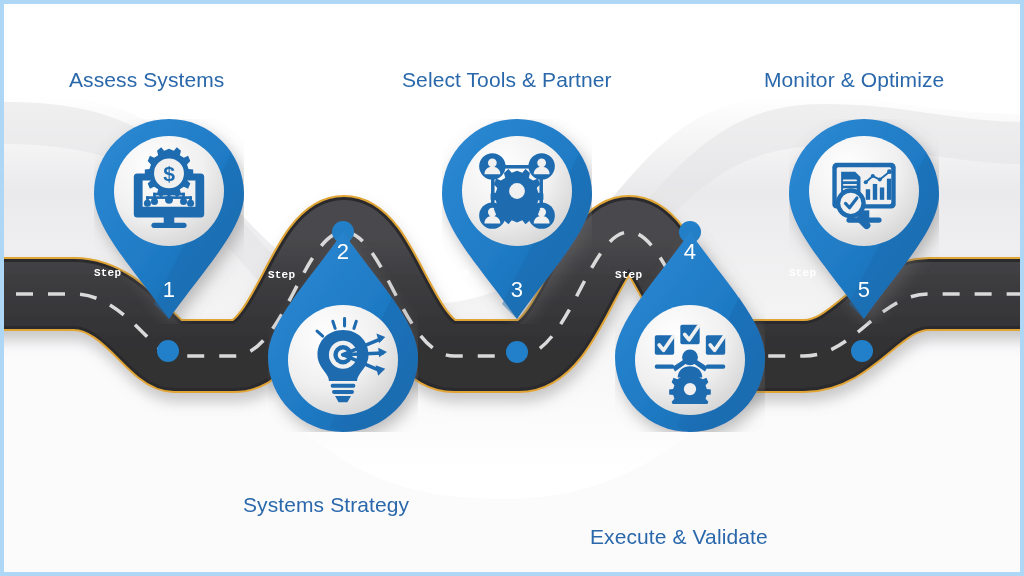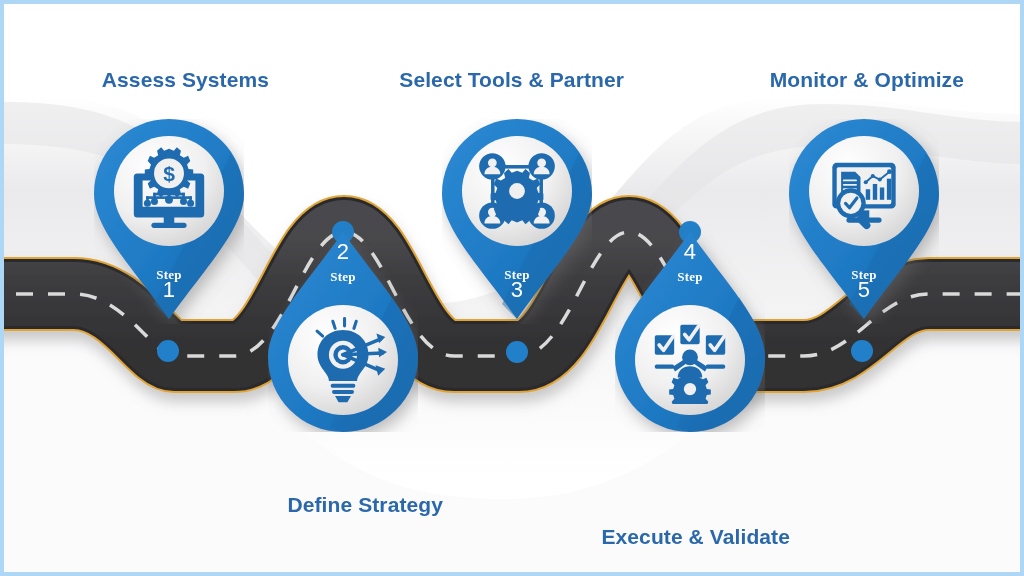--- a/index.html
+++ b/index.html
@@ -52,24 +52,23 @@
     left: 31px;
     width: 88px;
     height: 88px;
   }
   .pin.up .pin-icon { top: 28px; }
   .pin.down .pin-icon { top: 89px; }
   .pin-steplabel {
     position: absolute;
     left: 0;
     width: 150px;
-    text-align: center;
     color: #ffffff;
-    font-family: Liberation Serif, serif;
-    font-size: 13px;
+    font-family: Liberation Mono, monospace;
+    font-size: 11px;
     font-weight: bold;
     letter-spacing: 0.2px;
   }
   .pin-stepnum {
     position: absolute;
     left: 0;
     width: 150px;
     text-align: center;
     color: #ffffff;
     font-family: "Liberation Sans", sans-serif;
@@ -79,25 +78,25 @@
   }
   
   .pin.up .pin-steplabel { top: 148px; }
   .pin.up .pin-stepnum  { top: 158px; }
   
   .pin.down .pin-stepnum  { top: 12px; }
   .pin.down .pin-steplabel { top: 42px; }
 
   .step-title {
     position: absolute;
-    text-align: right;
+    text-align: left;
     color: #2a68ab;
     font-family: "Liberation Sans", sans-serif;
     font-size: 21px;
-    font-weight: bold;
+    font-weight: normal;
     white-space: nowrap;
     letter-spacing: 0.1px;
   }
   #logo {
     position: absolute;
     right: 22px;
     bottom: 14px;
     font-family: "Liberation Sans", sans-serif;
     font-size: 37px;
     font-weight: bold;
@@ -281,21 +280,21 @@
         <path d="M50,44 L95,42" stroke-width="4" fill="none" stroke-linecap="round"></path>
         <path d="M50,44 L92,62" stroke-width="4" fill="none" stroke-linecap="round"></path>
         <path d="M88,20 l10,4 -7,7 z" stroke="none"></path>
         <path d="M90,36 l10,5 -9,6 z" stroke="none"></path>
         <path d="M87,56 l11,4 -8,8 z" stroke="none"></path>
       </g>
     </svg>
     <div class="pin-stepnum">2</div>
     <div class="pin-steplabel">Step</div>
   </div>
-  <div class="step-title" style="left:239px; top:489px; width:200px;">Define Strategy</div>
+  <div class="step-title" style="left:239px; top:489px; width:200px;">Systems Strategy</div>
 
   <div class="pin up" style="left:438px; top:115px;">
     <svg class="pin-svg" viewBox="0 0 150 205">
       <g filter="url(#pinShadow)">
         <path d="M75,0 C33.6,0 0,33.6 0,75 C0,110 40,150 75,200 C110,150 150,110 150,75 C150,33.6 116.4,0 75,0 Z" fill="url(#pinFill)"></path>
       </g>
       <path d="M75,200 C110,150 150,110 150,75 C150,60 145,46 137,35 L60,185 Z" fill="#1a6aad" opacity="0.45"></path>
       <circle cx="75" cy="72" r="55" fill="url(#circleGrad)"></circle>
     </svg>
     <svg class="pin-icon" viewBox="0 0 100 100">
@@ -323,21 +322,21 @@
       </g>
 
       <g fill="#1f6bb0">
         <path d="M50,27 l6,2.4 3.7,-4.4 5.1,4.6 -1.4,5.6 5,3 5.3,-2.4 2.7,6.6 -4,4.1 1.8,5.6 5.8,0.7 0,7.1 -5.8,0.7 -1.8,5.6 4,4.1 -2.7,6.6 -5.3,-2.4 -5,3 1.4,5.6 -5.1,4.6 -3.7,-4.4 -6,2.4 -6,-2.4 -3.7,4.4 -5.1,-4.6 1.4,-5.6 -5,-3 -5.3,2.4 -2.7,-6.6 4,-4.1 -1.8,-5.6 -5.8,-0.7 0,-7.1 5.8,-0.7 1.8,-5.6 -4,-4.1 2.7,-6.6 5.3,2.4 5,-3 -1.4,-5.6 5.1,-4.6 3.7,4.4 z"></path>
       </g>
       <circle cx="50" cy="50" r="9" fill="#f0f0f0"></circle>
     </svg>
     <div class="pin-steplabel">Step</div>
     <div class="pin-stepnum">3</div>
   </div>
-  <div class="step-title" style="left:380px; top:64px; width:240px;">Select Tools &amp; Partner</div>
+  <div class="step-title" style="left:398px; top:64px; width:240px;">Select Tools &amp; Partner</div>
 
   <div class="pin down" style="left:611px; top:223px;">
     <svg class="pin-svg" viewBox="0 0 150 205">
       <g filter="url(#pinShadow)">
         <path d="M75,205 C33.6,205 0,171.4 0,130 C0,95 40,55 75,5 C110,55 150,95 150,130 C150,171.4 116.4,205 75,205 Z" fill="url(#pinFill)"></path>
       </g>
       <path d="M75,205 C110,205 150,171 150,130 C150,112 138,92 124,70 L62,200 Z" fill="#1a6aad" opacity="0.42"></path>
       <circle cx="75" cy="133" r="55" fill="url(#circleGrad)"></circle>
     </svg>
     <svg class="pin-icon" viewBox="0 0 100 100">

